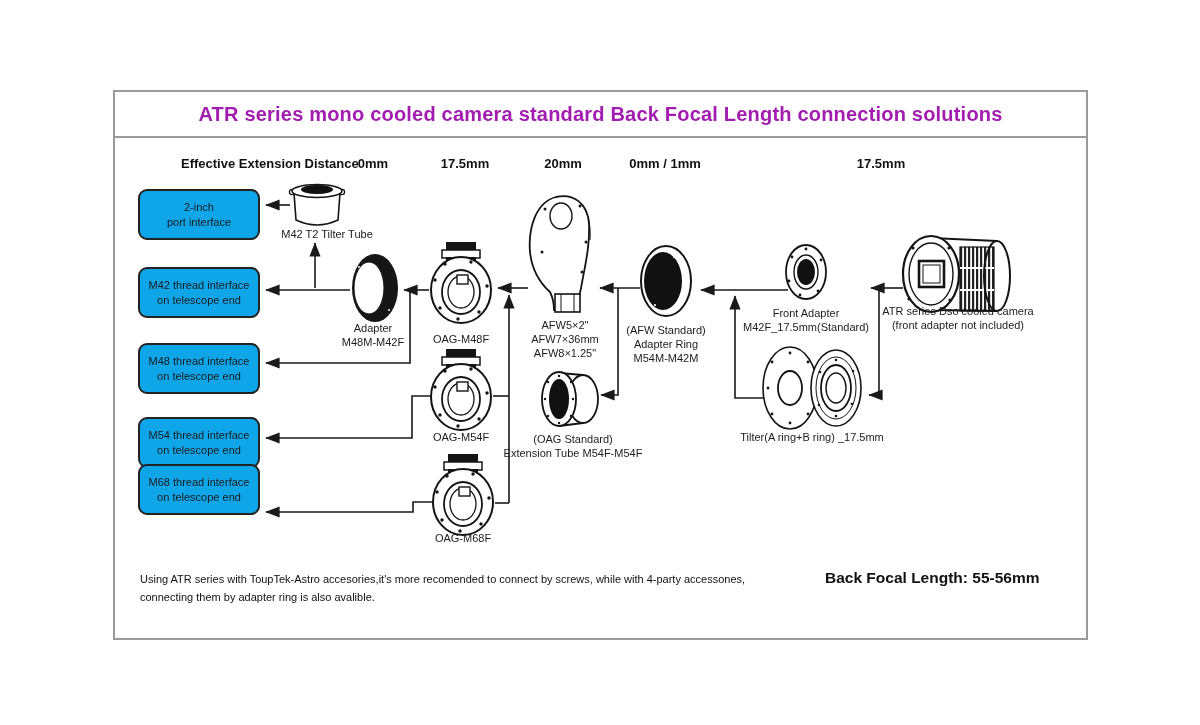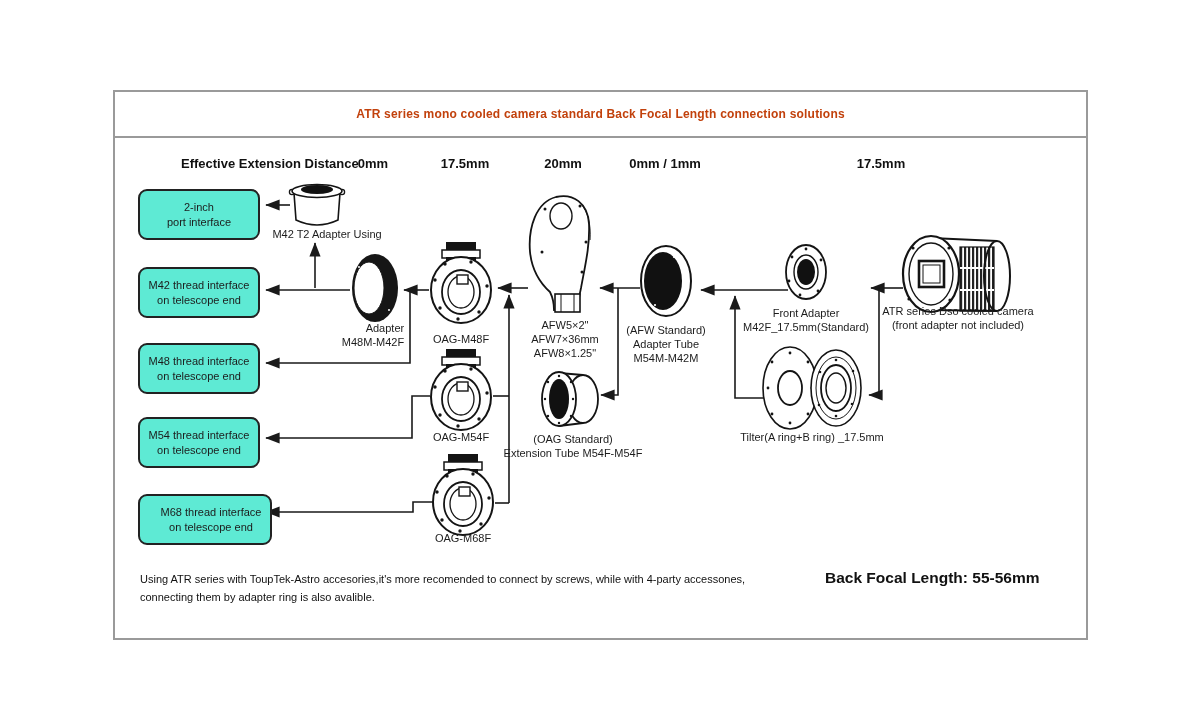--- a/index.html
+++ b/index.html
@@ -2,28 +2,28 @@
 <html><head>
 <meta charset="utf-8">
 <style>
   html,body{margin:0;padding:0;background:#fff;}
   body{width:1200px;height:725px;position:relative;overflow:hidden;
        font-family:"Liberation Sans", sans-serif;color:#1c1c1c;}
   .frame{position:absolute;left:113px;top:90px;width:971px;height:546px;
          border:2px solid #9a9a9a;background:#fff;}
   .titlebar{position:absolute;left:0;top:0;width:100%;height:44px;
             border-bottom:2px solid #9a9a9a;display:flex;align-items:center;justify-content:center;}
-  .title{font-size:12px;font-weight:bold;color:#c2410c;letter-spacing:.2px;}
+  .title{font-size:20px;font-weight:bold;color:#a21caf;letter-spacing:.2px;}
   svg.art{position:absolute;left:0;top:0;width:1200px;height:725px;}
   .lbl{position:absolute;font-size:11px;line-height:1.28;color:#1c1c1c;
        white-space:pre-line;text-align:center;transform:translateX(-50%);}
   .hdr{position:absolute;font-size:13px;font-weight:bold;color:#111;white-space:nowrap;}
   .hdr-c{transform:translateX(-50%);}
   .ibox{position:absolute;width:118px;height:47px;border:2px solid #222;border-radius:9px;
-        background:#5eead4;display:flex;align-items:center;justify-content:center;
+        background:#0ea5e9;display:flex;align-items:center;justify-content:center;
         font-size:11px;line-height:1.3;text-align:center;white-space:pre-line;}
   .note{position:absolute;left:140px;top:571px;font-size:11px;line-height:1.62;
         color:#111;white-space:pre-line;}
   .bfl{position:absolute;left:825px;top:569px;font-size:15.5px;font-weight:bold;color:#111;white-space:nowrap;}
 </style>
 </head>
 <body>
 
 <div class="frame">
   <div class="titlebar">
@@ -196,36 +196,36 @@
 <div class="hdr hdr-c" style="left:881px;top:156px;">17.5mm</div>
 
 <div class="ibox" style="left:138px;top:189px;">2-inch
 port interface</div>
 <div class="ibox" style="left:138px;top:267px;">M42 thread interface
 on telescope end</div>
 <div class="ibox" style="left:138px;top:343px;">M48 thread interface
 on telescope end</div>
 <div class="ibox" style="left:138px;top:417px;">M54 thread interface
 on telescope end</div>
-<div class="ibox" style="left:138px;top:494px;padding-left:12px;">M68 thread interface
-on telescope end</div>
-
-<div class="lbl" style="left:327px;top:227px;">M42 T2 Adapter Using</div>
-<div class="lbl" style="left:373px;top:321px;text-align:right;">Adapter
+<div class="ibox" style="left:138px;top:464px;">M68 thread interface
+on telescope end</div>
+
+<div class="lbl" style="left:327px;top:227px;">M42 T2 Tilter Tube</div>
+<div class="lbl" style="left:373px;top:321px;">Adapter
 M48M-M42F</div>
 <div class="lbl" style="left:461px;top:332px;">OAG-M48F</div>
 <div class="lbl" style="left:461px;top:430px;">OAG-M54F</div>
 <div class="lbl" style="left:463px;top:531px;">OAG-M68F</div>
 <div class="lbl" style="left:565px;top:318px;">AFW5×2"
 AFW7×36mm
 AFW8×1.25"</div>
 <div class="lbl" style="left:573px;top:432px;">(OAG Standard)
 Extension Tube M54F-M54F</div>
 <div class="lbl" style="left:666px;top:323px;">(AFW Standard)
-Adapter Tube
+Adapter Ring
 M54M-M42M</div>
 <div class="lbl" style="left:806px;top:306px;">Front Adapter
 M42F_17.5mm(Standard)</div>
 <div class="lbl" style="left:812px;top:430px;">Tilter(A ring+B ring) _17.5mm</div>
 <div class="lbl" style="left:958px;top:304px;">ATR series Dso cooled camera
 (front adapter not included)</div>
 
 <div class="note">Using ATR series with ToupTek-Astro accesories,it's more recomended to connect by screws, while with 4-party accessones,
 connecting them by adapter ring is also avalible.</div>
 <div class="bfl">Back Focal Length:  55-56mm</div>

